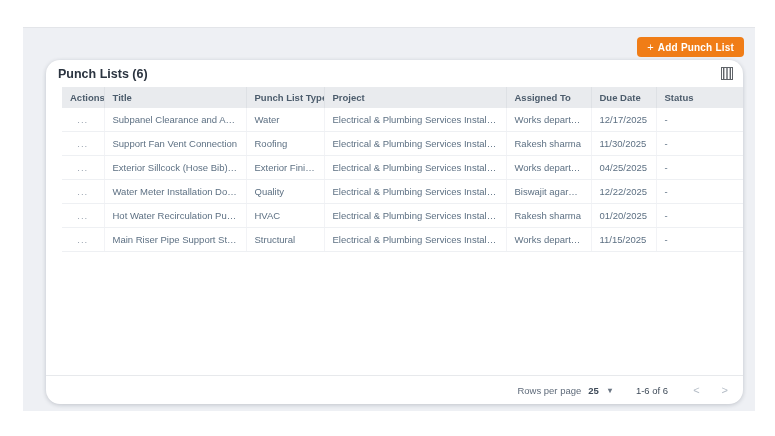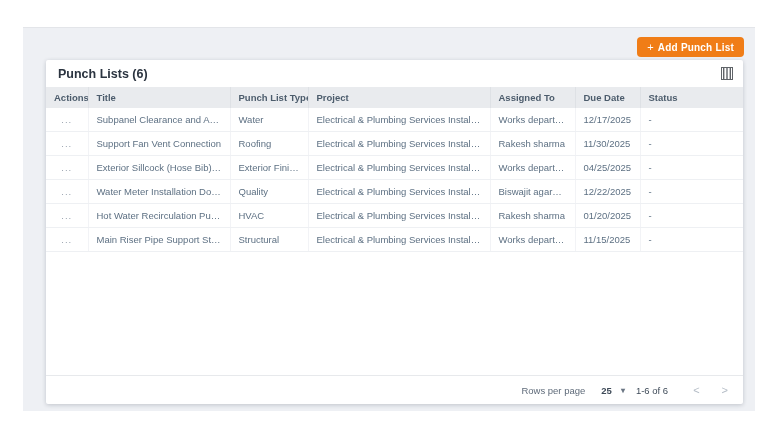--- a/index.html
+++ b/index.html
@@ -18,32 +18,32 @@
     position:absolute;top:9px;right:11px;height:20px;
     background:#f07d17;color:#ffffff;border:none;border-radius:4px;
     font-family:"Liberation Sans",sans-serif;font-size:10px;font-weight:700;
     display:flex;align-items:center;gap:4px;padding:0 10px;cursor:pointer;
     letter-spacing:.2px;
   }
   .add-btn .plus{font-size:11px;font-weight:400;line-height:1;}
   
   .card{
     position:absolute;left:23px;top:32px;width:697px;height:344px;
-    background:#ffffff;border-radius:2px;
+    background:#ffffff;border-radius:14px;
     box-shadow:0 1px 4px rgba(30,40,60,.22);
     display:flex;flex-direction:column;overflow:hidden;
   }
   .card-header{
     height:27px;flex:0 0 27px;display:flex;align-items:center;
     justify-content:space-between;padding:0 8px 0 12px;
   }
   .card-title{font-size:12.5px;font-weight:700;color:#2b3440;}
   .cols-btn{background:none;border:none;padding:2px;cursor:pointer;display:flex;align-items:center;}
   
-  table{width:100%;border-collapse:collapse;table-layout:fixed;}
+  table{width:100%;border-collapse:collapse;table-layout:fixed;margin-left:16px;}
   col.c-actions{width:42px;} col.c-title{width:142px;} col.c-type{width:78px;}
   col.c-project{width:182px;} col.c-assigned{width:85px;} col.c-due{width:65px;}
   col.c-status{width:103px;}
   thead th{
     background:#e9ebee;color:#4c5c6c;font-size:9.5px;font-weight:700;
     text-align:left;padding:5px 8px;border-right:1px solid #dee1e5;
     white-space:nowrap;overflow:hidden;
   }
   thead th:last-child{border-right:none;}
   tbody td{
@@ -53,24 +53,24 @@
   }
   tbody td:last-child{border-right:none;}
   td.c-actions{color:#96a0ac;letter-spacing:1px;text-align:center;cursor:pointer;}
   
   .spacer{flex:1 1 auto;}
   .card-footer{
     flex:0 0 28px;border-top:1px solid #e7e9ec;
     display:flex;align-items:center;justify-content:flex-end;
     padding-right:12px;color:#5f6b7a;font-size:9.5px;
   }
-  .rpp-label{margin-right:16px;}
+  .rpp-label{margin-right:7px;}
   .rpp-select{display:flex;align-items:center;gap:9px;cursor:pointer;color:#3e4a58;font-weight:700;}
   .rpp-select .caret{font-size:8px;color:#6b7684;}
-  .range{margin-left:11px;color:#3e4a58;}
+  .range{margin-left:24px;color:#3e4a58;}
   .pager{display:flex;align-items:center;margin-left:22px;gap:16px;}
   .pg-btn{
     background:none;border:none;color:#b4bcc6;font-size:11px;line-height:1;
     cursor:default;padding:2px 3px;font-family:"Liberation Sans",sans-serif;
   }
 </style>
 </head>
 <body>
 
 <div class="shell">

